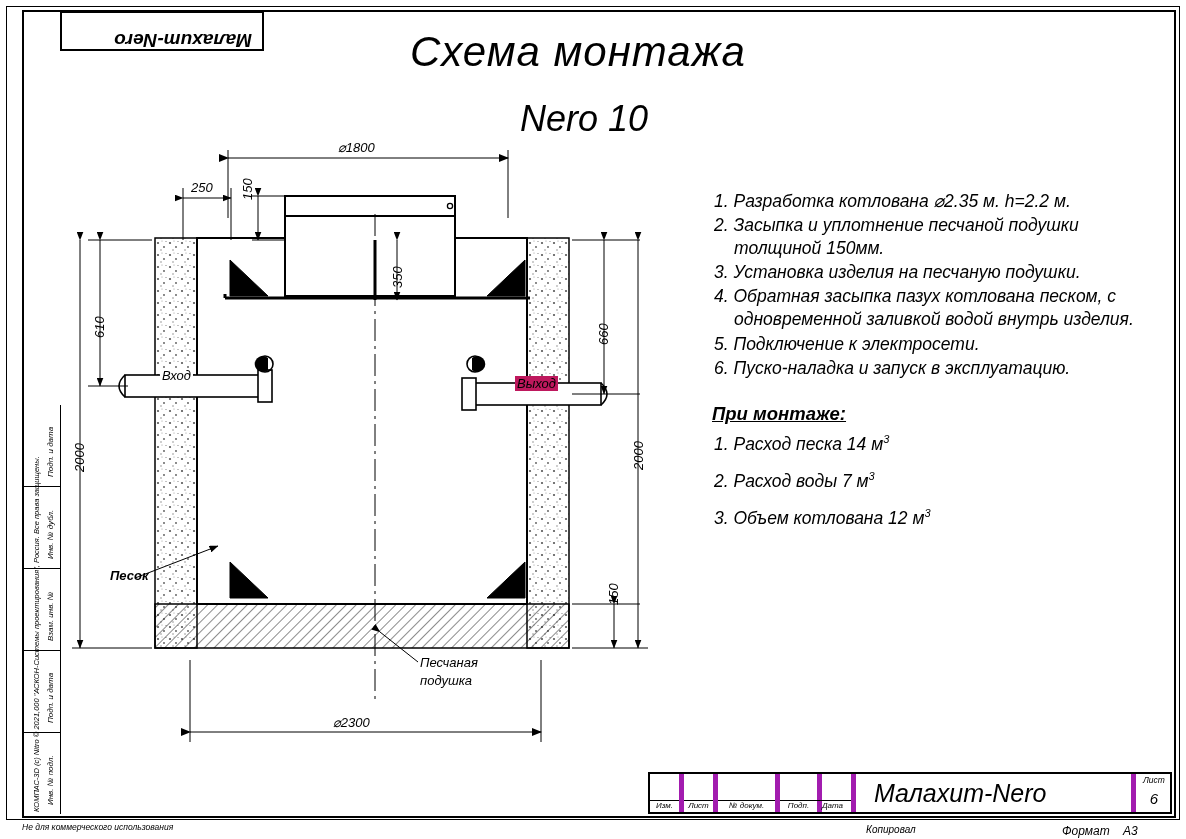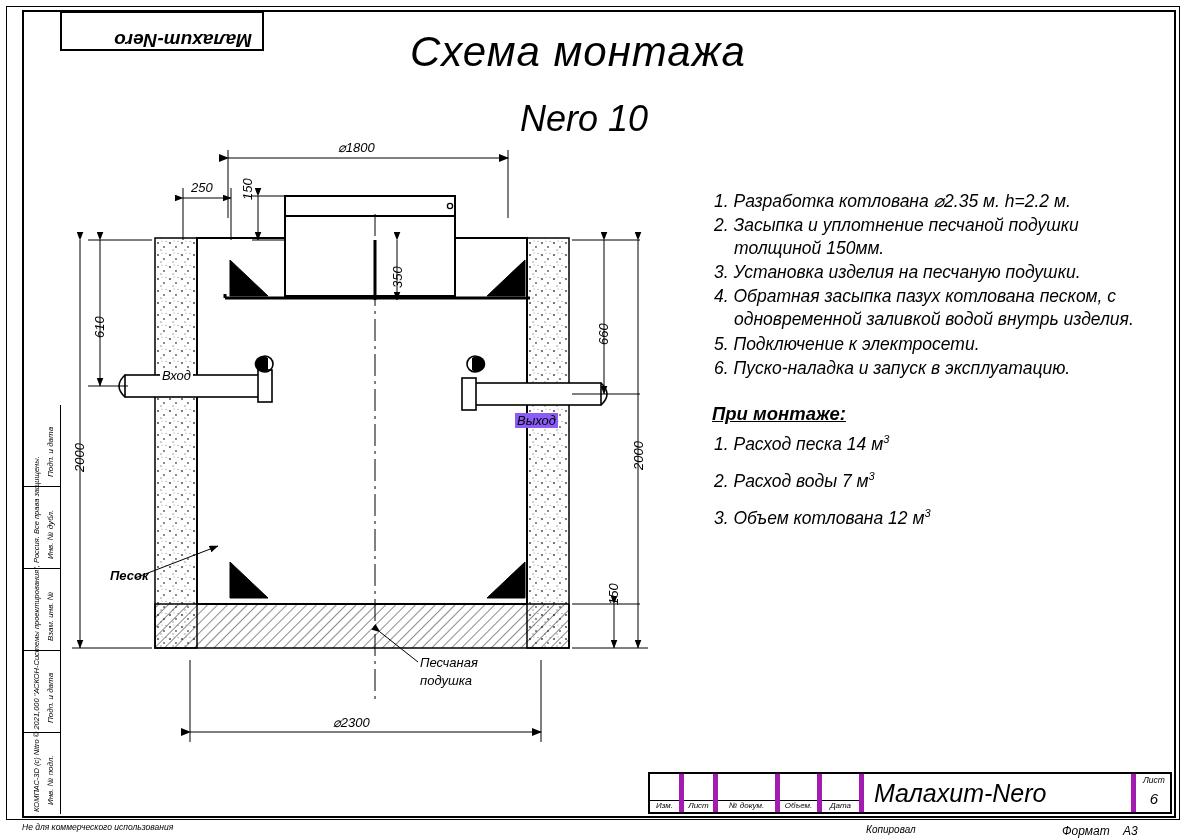--- a/index.html
+++ b/index.html
@@ -190,21 +190,21 @@
   <div class="dimtxt" style="position:absolute;left:240px;top:200px;transform-origin:0 0;transform:rotate(-90deg);">150</div>
   <div class="dimtxt" style="position:absolute;left:390px;top:288px;transform-origin:0 0;transform:rotate(-90deg);">350</div>
   <div class="dimtxt" style="position:absolute;left:92px;top:338px;transform-origin:0 0;transform:rotate(-90deg);">610</div>
   <div class="dimtxt" style="position:absolute;left:72px;top:472px;transform-origin:0 0;transform:rotate(-90deg);">2000</div>
   <div class="dimtxt" style="position:absolute;left:596px;top:345px;transform-origin:0 0;transform:rotate(-90deg);">660</div>
   <div class="dimtxt" style="position:absolute;left:631px;top:470px;transform-origin:0 0;transform:rotate(-90deg);">2000</div>
   <div class="dimtxt" style="position:absolute;left:606px;top:605px;transform-origin:0 0;transform:rotate(-90deg);">150</div>
   <div class="dimtxt" style="position:absolute;left:333px;top:715px;">⌀2300</div>
 
   <div class="dimtxt" style="position:absolute;left:160px;top:368px;background:#fff;padding:0 2px;">Вход</div>
-  <div class="dimtxt" style="position:absolute;left:515px;top:376px;background:#8b5cf6;padding:0 2px;margin-top:37px;">Выход</div>
+  <div class="dimtxt" style="position:absolute;left:515px;top:376px;background:#be185d;padding:0 2px;">Выход</div>
   <div class="dimtxt" style="position:absolute;left:110px;top:568px;font-weight:bold;">Песок</div>
   <div class="dimtxt" style="position:absolute;left:420px;top:655px;">Песчаная</div>
   <div class="dimtxt" style="position:absolute;left:420px;top:673px;">подушка</div>
 
   <div class="rtext">
     <ol>
       <li>1. Разработка котлована ⌀2.35 м. h=2.2 м.</li>
       <li>2. Засыпка и уплотнение песчаной подушки толщиной 150мм.</li>
       <li>3. Установка изделия на песчаную подушки.</li>
       <li>4. Обратная засыпка пазух котлована песком, с одновременной заливкой водой внутрь изделия.</li>
@@ -229,24 +229,24 @@
     </div>
     <div class="tb-cell" style="left:34px;top:0;width:34px;height:100%;">
       <div style="position:absolute;bottom:2px;left:0;width:100%;">Лист</div>
       <div style="position:absolute;top:0;left:0;width:100%;height:26px;border-bottom:1px solid #000;"></div>
     </div>
     <div class="tb-cell" style="left:68px;top:0;width:62px;height:100%;">
       <div style="position:absolute;bottom:2px;left:0;width:100%;">№ докум.</div>
       <div style="position:absolute;top:0;left:0;width:100%;height:26px;border-bottom:1px solid #000;"></div>
     </div>
     <div class="tb-cell" style="left:130px;top:0;width:42px;height:100%;">
-      <div style="position:absolute;bottom:2px;left:0;width:100%;">Объем.</div>
-      <div style="position:absolute;top:0;left:0;width:100%;height:26px;border-bottom:1px solid #000;"></div>
-    </div>
-    <div class="tb-cell" style="left:172px;top:0;width:42px;height:100%;">
+      <div style="position:absolute;bottom:2px;left:0;width:100%;">Подп.</div>
+      <div style="position:absolute;top:0;left:0;width:100%;height:26px;border-bottom:1px solid #000;"></div>
+    </div>
+    <div class="tb-cell" style="left:164px;top:0;width:42px;height:100%;">
       <div style="position:absolute;bottom:2px;left:0;width:100%;">Дата</div>
       <div style="position:absolute;top:0;left:0;width:100%;height:26px;border-bottom:1px solid #000;"></div>
     </div>
     <div class="tb-cell" style="left:214px;top:0;width:272px;height:100%;"></div>
     <div class="tb-cell" style="left:486px;top:0;width:36px;height:100%;border-right:none;">
       <div style="position:absolute;top:1px;left:0;width:100%;font-size:8.5px;">Лист</div>
       <div style="position:absolute;top:16px;left:0;width:100%;font-size:15px;">6</div>
     </div>
   </div>
   <div class="brand">Малахит-Nero</div>

